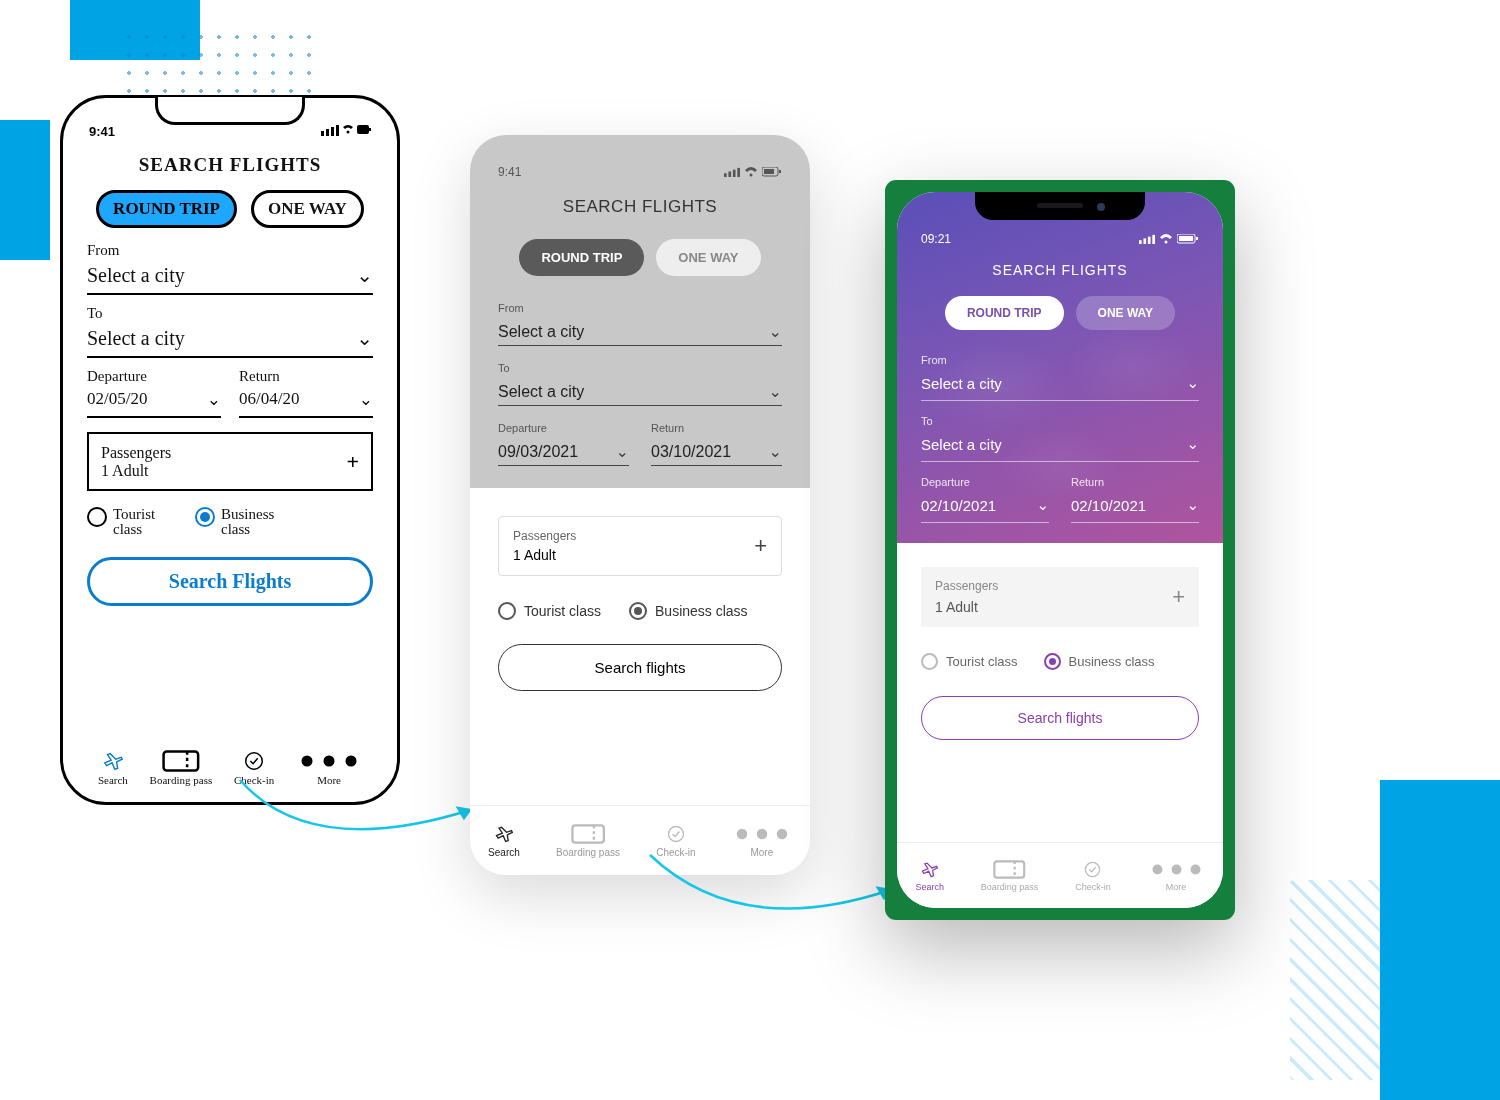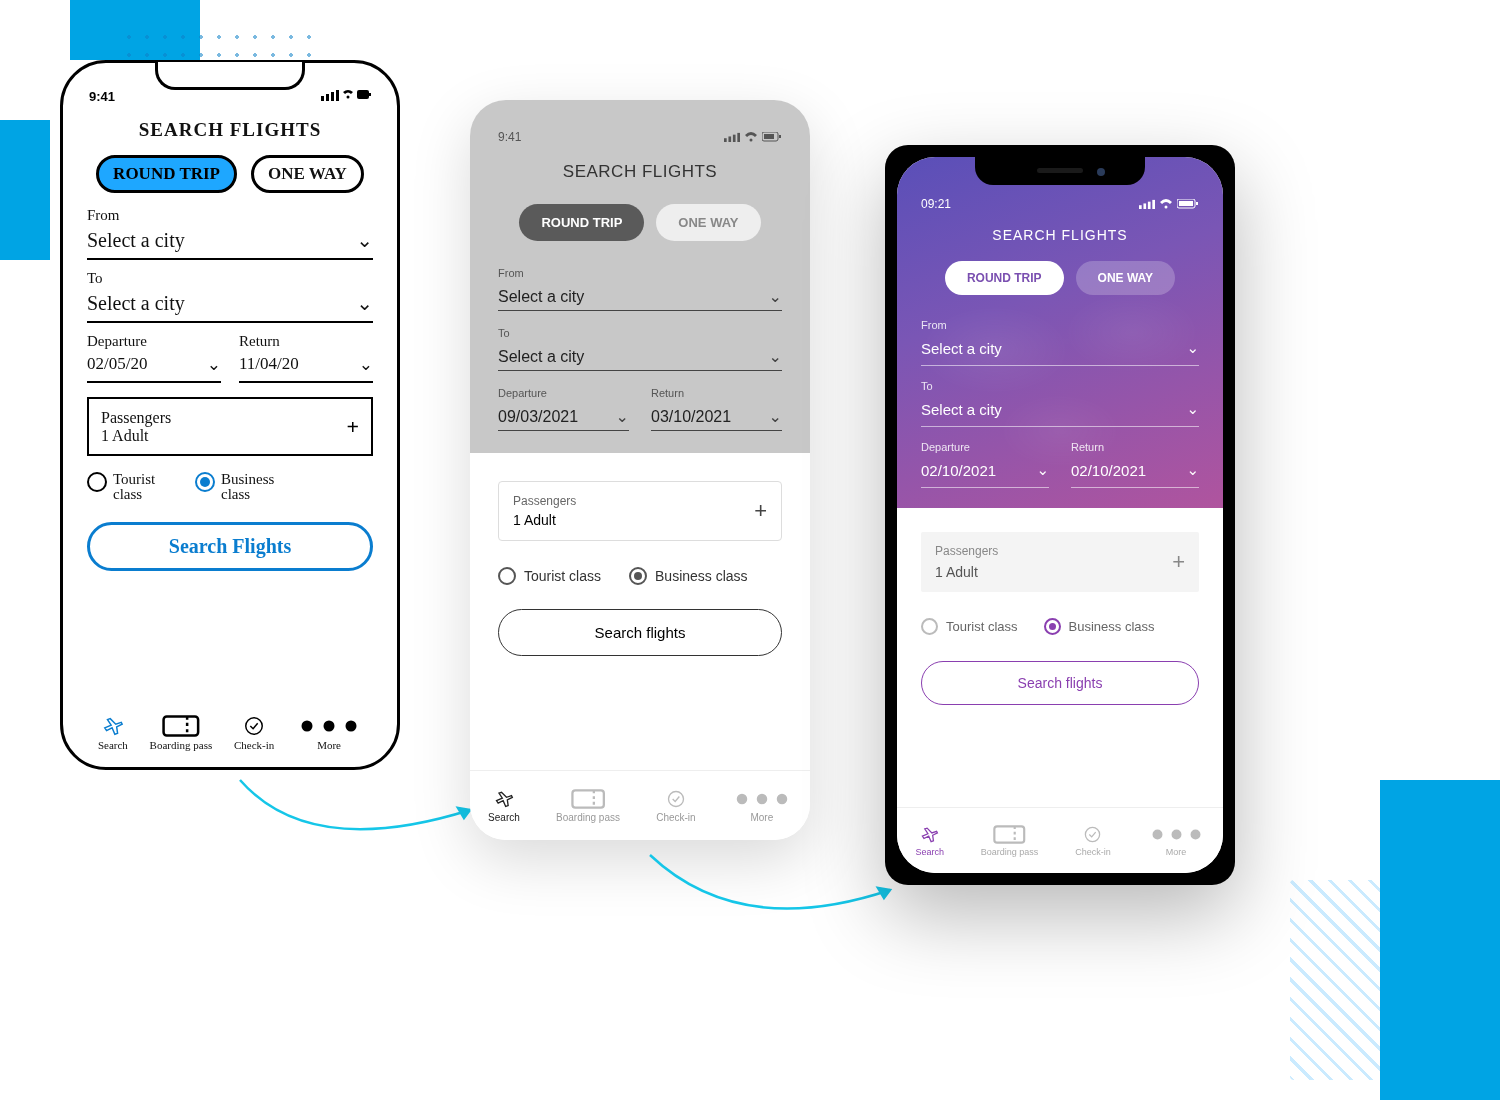--- a/index.html
+++ b/index.html
@@ -14,21 +14,21 @@
   
   .bg-blue-tl { position:absolute; top:120px; left:0; width:50px; height:140px; background:#00a4e4; }
   .bg-blue-top { position:absolute; top:0; left:70px; width:130px; height:60px; background:#00a4e4; }
   .bg-dots { position:absolute; top:28px; left:120px; width:200px; height:90px;
     background-image: radial-gradient(#0e7fc7 2px, transparent 2px);
     background-size: 18px 18px; opacity:.55; }
   .bg-blue-br { position:absolute; right:0; bottom:0; width:120px; height:320px; background:#00a4e4; }
   .bg-hatch { position:absolute; right:30px; bottom:20px; width:180px; height:200px;
     background: repeating-linear-gradient(45deg, #b9e4ff 0 3px, transparent 3px 14px); opacity:.75; border-radius:4px; }
 
-  .stage { position:absolute; }
+  .stage { position:absolute;margin-top:35px; }
 
   
   .arrow { position:absolute; stroke:#15c6e8; stroke-width:2.5; fill:none; }
   .arrow-head { fill:#15c6e8; }
 
   
   .p1 { top:60px; left:60px; width:340px; height:710px; }
   .p1-frame { width:100%; height:100%; border:3.5px solid #000; border-radius:46px; background:#fff; position:relative; }
   .p1-notch { position:absolute; top:-1px; left:50%; transform:translateX(-50%); width:150px; height:28px;
     border:3px solid #000; border-top:none; border-radius:0 0 20px 20px; background:#fff; }
@@ -91,21 +91,21 @@
   .p2-search { border:1.5px solid #333; border-radius:28px; text-align:center; padding:14px; font-size:15px; }
   .p2-nav { position:absolute; bottom:0; left:0; right:0; height:70px; border-top:1px solid #eee;
     display:flex; justify-content:space-around; align-items:center; font-size:10px; color:#999; background:#fff; }
   .p2-nav > div { display:flex; flex-direction:column; align-items:center; gap:3px; }
   .p2-nav > div.active { color:#222; }
   .p2-nav svg { height:20px; stroke:#bbb; }
   .p2-nav .active svg { stroke:#222; }
 
   
   .p3 { top:145px; left:885px; width:350px; height:740px; }
-  .p3-frame { width:100%; height:100%; background:#000000; border-radius:23px; padding:12px; box-shadow:0 30px 80px rgba(0,0,0,.28); position:relative; }
+  .p3-frame { width:100%; height:100%; background:#15803d; border-radius:11px; padding:12px; box-shadow:0 30px 80px rgba(0,0,0,.28); position:relative; }
   .p3-screen { width:100%; height:100%; border-radius:38px; overflow:hidden; background:#fff; position:relative; }
   .p3-notch { position:absolute; top:0; left:50%; transform:translateX(-50%);
     width:170px; height:28px; background:#000; border-radius:0 0 18px 18px; z-index:5; }
   .p3-notch::after { content:""; position:absolute; right:40px; top:11px; width:8px; height:8px; background:#2a3b5a; border-radius:50%; }
   .p3-notch::before { content:""; position:absolute; left:50%; transform:translateX(-50%); top:11px; width:46px; height:5px; background:#1a1a1a; border-radius:4px; }
   .p3-top { background:linear-gradient(160deg,#5a4fb8 0%,#7a56b5 40%,#b0549e 100%); padding:40px 24px 20px; color:#fff; position:relative; }
   .p3-top::before { content:""; position:absolute; inset:0; opacity:.14;
      background: radial-gradient(ellipse 110px 65px at 30% 55%, rgba(255,255,255,.45), transparent 70%),
                  radial-gradient(ellipse 100px 60px at 72% 50%, rgba(255,255,255,.4), transparent 70%),
                  radial-gradient(ellipse 90px 55px at 50% 78%, rgba(255,255,255,.35), transparent 70%);
@@ -196,21 +196,21 @@
       <div>
         <div class="p1-label">Departure</div>
         <div class="p1-date">
           <span>02/05/20</span>
           <span>⌄</span>
         </div>
       </div>
       <div>
         <div class="p1-label">Return</div>
         <div class="p1-date">
-          <span>11/04/20</span>
+          <span>06/04/20</span>
           <span>⌄</span>
         </div>
       </div>
     </div>
     <div class="p1-box">
       <div class="p1-box-left">
         <div>Passengers</div>
         <div>1 Adult</div>
       </div>
       <span class="plus" style="color:#000;font-weight:600">+</span>

